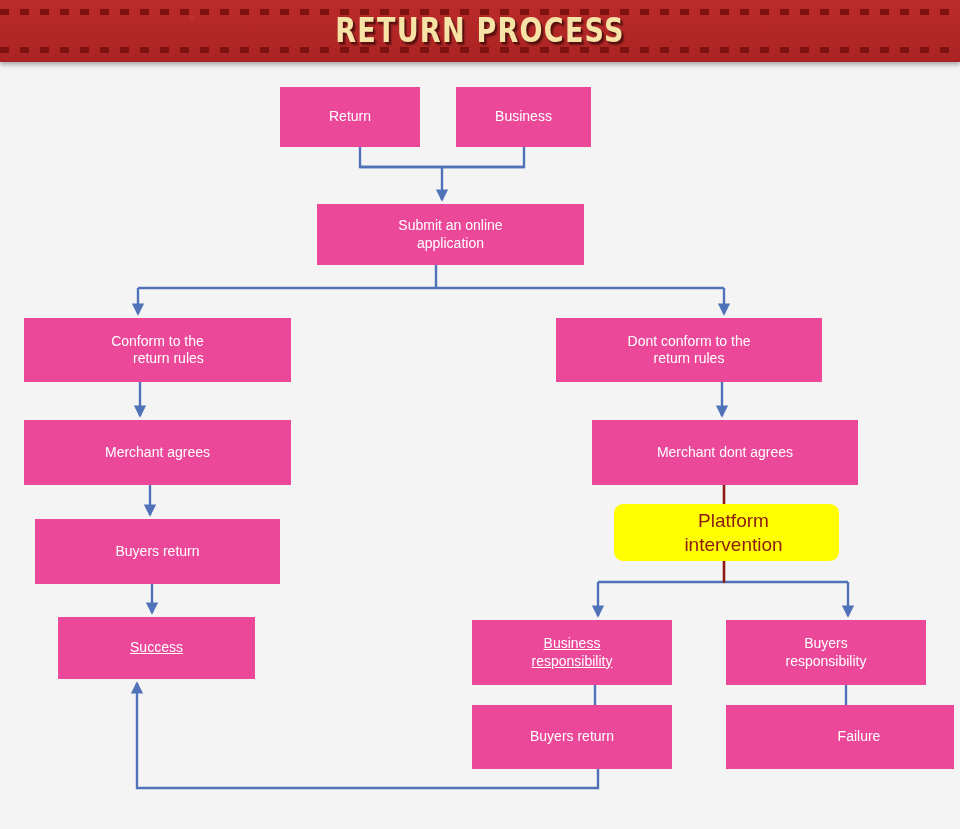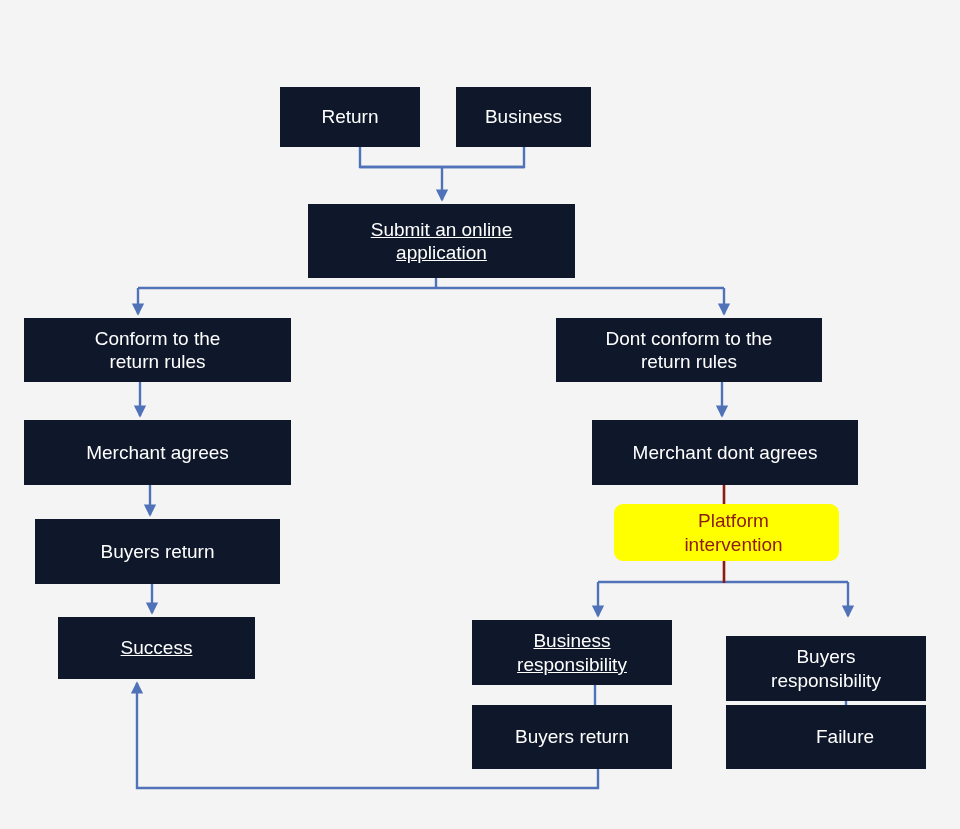--- a/index.html
+++ b/index.html
@@ -67,27 +67,27 @@
       2px 2px 0 #5a0f0e,
       3px 3px 2px rgba(0,0,0,0.45);
     transform: scaleX(0.82);
     transform-origin: center center;
     white-space: nowrap;
   }
 
   
   .node {
     position: absolute;
-    background: #0f172a;
+    background: #ec4899;
     color: #ffffff;
     display: flex;
     align-items: center;
     justify-content: center;
     text-align: center;
-    font-size: 19px;
+    font-size: 14px;
     line-height: 1.22;
     box-sizing: border-box;
     padding: 2px 6px;
     white-space: pre-line;
   }
   .node.yellow {
     background: #ffff00;
     color: #8c1b12;
     border-radius: 9px;
     font-size: 19px;
@@ -101,20 +101,25 @@
     width: 960px;
     height: 829px;
     pointer-events: none;
   }
 </style>
 </head>
 <body>
 
 <div id="stage">
 
+  <div class="ribbon">
+    <div class="stitch top"></div>
+    <div class="stitch bottom"></div>
+    <div class="ribbon-title">RETURN PROCESS</div>
+  </div>
 
   <svg id="links" viewBox="0 0 960 829" width="960" height="829" xmlns="http://www.w3.org/2000/svg">
     <defs>
       <marker id="arrowBlue" viewBox="0 0 10 10" refX="8.5" refY="5" markerWidth="5.2" markerHeight="5.2" orient="auto-start-reverse">
         <path d="M 0 0 L 10 5 L 0 10 z" fill="#4f72b8"></path>
       </marker>
     </defs>
 
     <g stroke="#4f72b8" stroke-width="2.4" fill="none">
 
@@ -148,43 +153,43 @@
     <g stroke="#8c1b12" stroke-width="2.6" fill="none">
       <path d="M 724 485 L 724 506"></path>
       <path d="M 724 559 L 724 583"></path>
     </g>
   </svg>
 
   <div class="node" style="left:280px; top:87px; width:140px; height:60px;">Return</div>
 
   <div class="node" style="left:456px; top:87px; width:135px; height:60px;">Business</div>
 
-  <div class="node" style="left:308px; top:204px; width:267px; height:74px;text-decoration:underline;">Submit an online
+  <div class="node" style="left:317px; top:204px; width:267px; height:61px;">Submit an online
 application</div>
 
-  <div class="node" style="left:24px; top:318px; width:267px; height:64px;">Conform to the
+  <div class="node" style="left:24px; top:318px; width:267px; height:64px;text-align:right;">Conform to the
 return rules</div>
 
   <div class="node" style="left:556px; top:318px; width:266px; height:64px;">Dont conform to the
 return rules</div>
 
   <div class="node" style="left:592px; top:420px; width:266px; height:65px;">Merchant dont agrees</div>
 
   <div class="node" style="left:24px; top:420px; width:267px; height:65px;">Merchant agrees</div>
 
   <div class="node yellow" style="left:614px; top:504px; width:225px; height:57px;padding-left:20px;">Platform
 intervention</div>
 
   <div class="node" style="left:35px; top:519px; width:245px; height:65px;">Buyers return</div>
 
   <div class="node" style="left:58px; top:617px; width:197px; height:62px;text-decoration:underline;">Success</div>
 
   <div class="node" style="left:472px; top:620px; width:200px; height:65px;text-decoration:underline;">Business
 responsibility</div>
 
-  <div class="node" style="left:726px; top:620px; width:200px; height:65px;margin-top:16px;">Buyers
+  <div class="node" style="left:726px; top:620px; width:200px; height:65px;">Buyers
 responsibility</div>
 
   <div class="node" style="left:472px; top:705px; width:200px; height:64px;">Buyers return</div>
 
-  <div class="node" style="left:726px; top:705px; width:200px; height:64px;padding-left:44px;">Failure</div>
+  <div class="node" style="left:726px; top:705px; width:228px; height:64px;padding-left:44px;">Failure</div>
 
 </div>
 
 </body></html>

